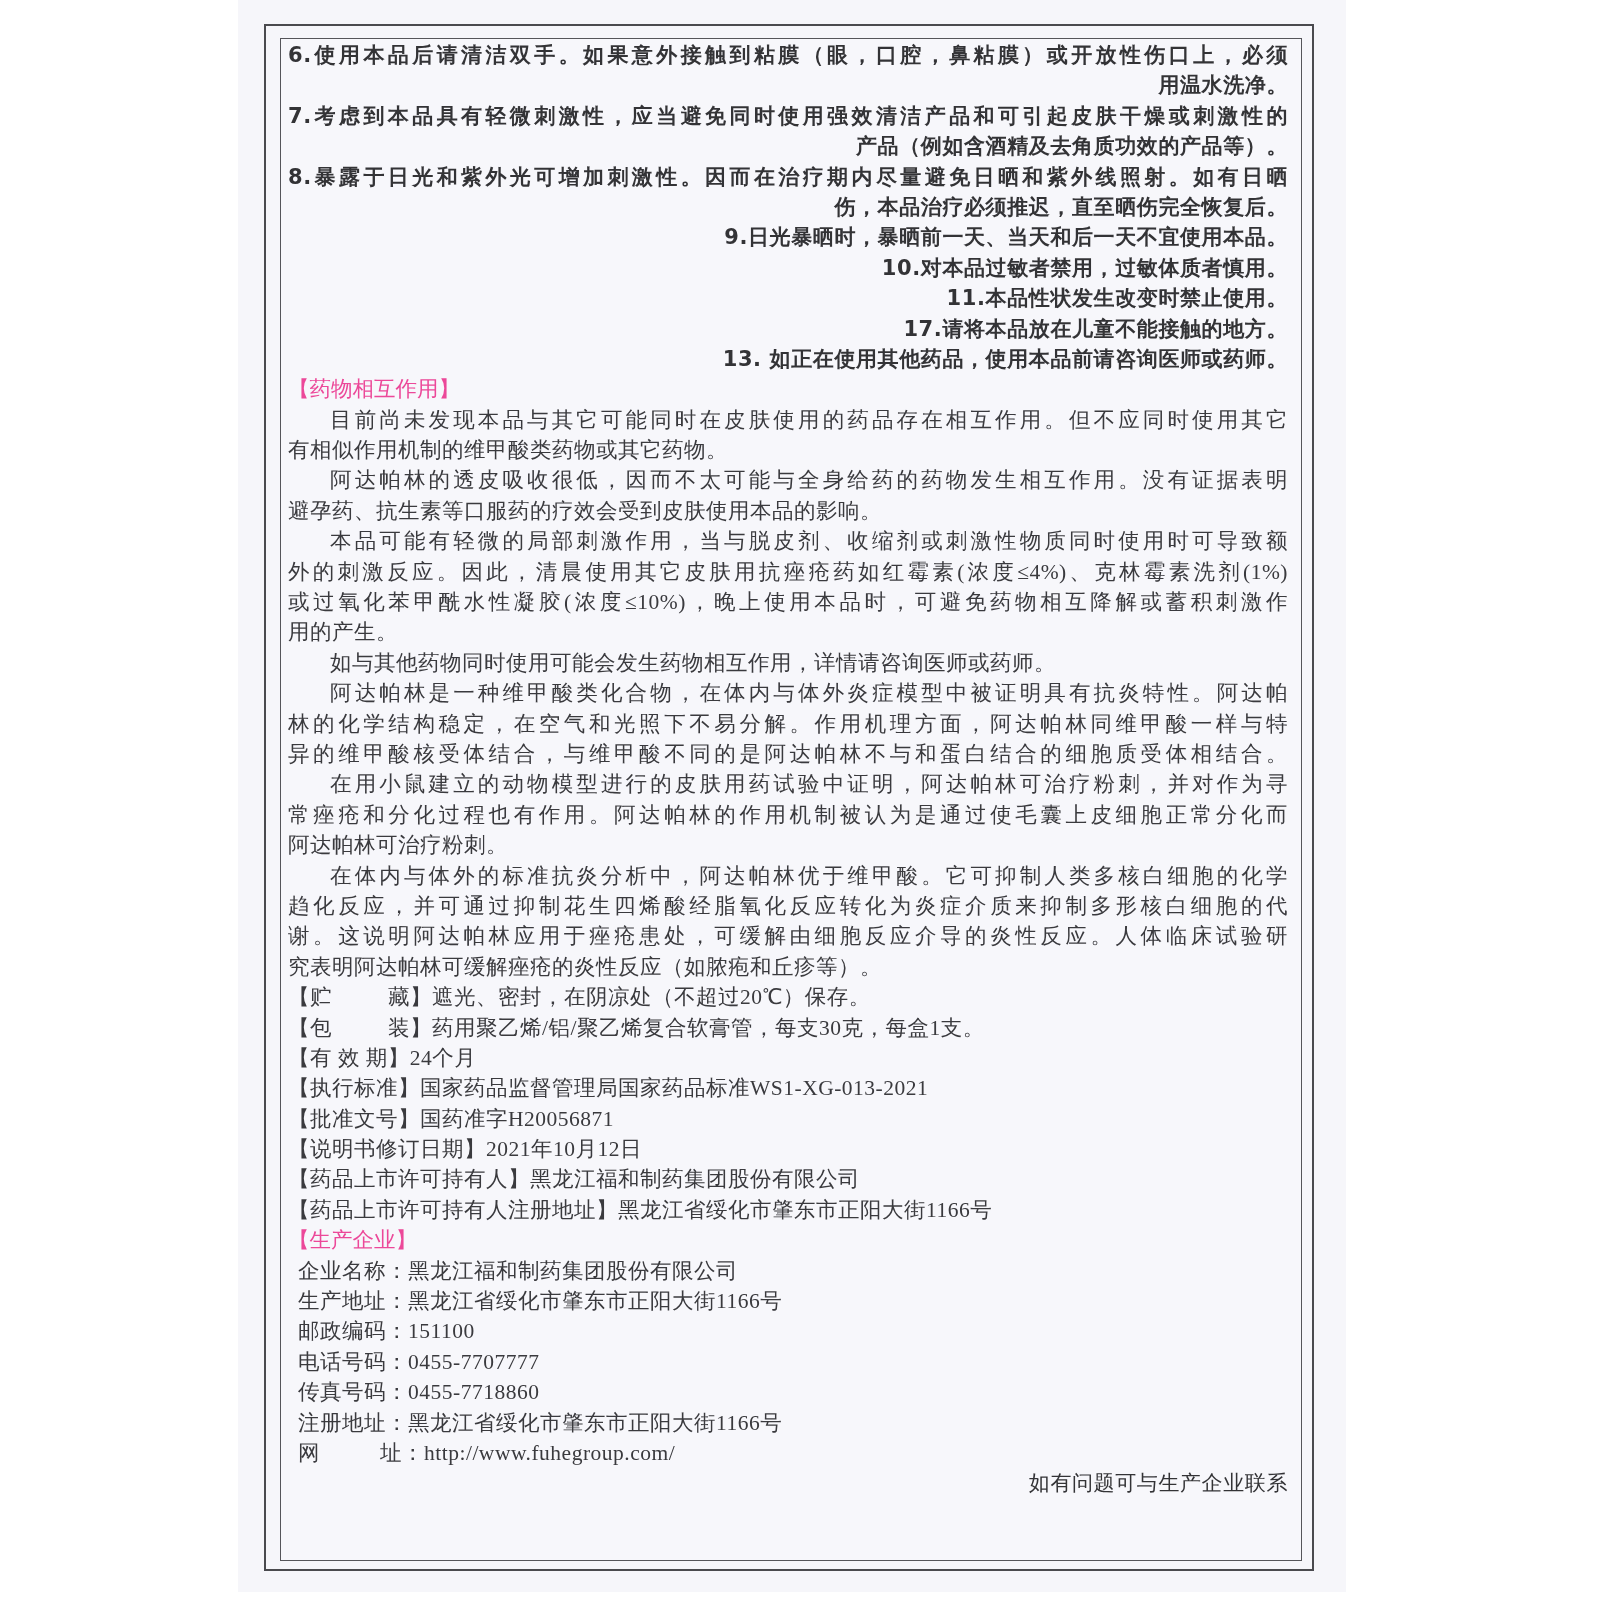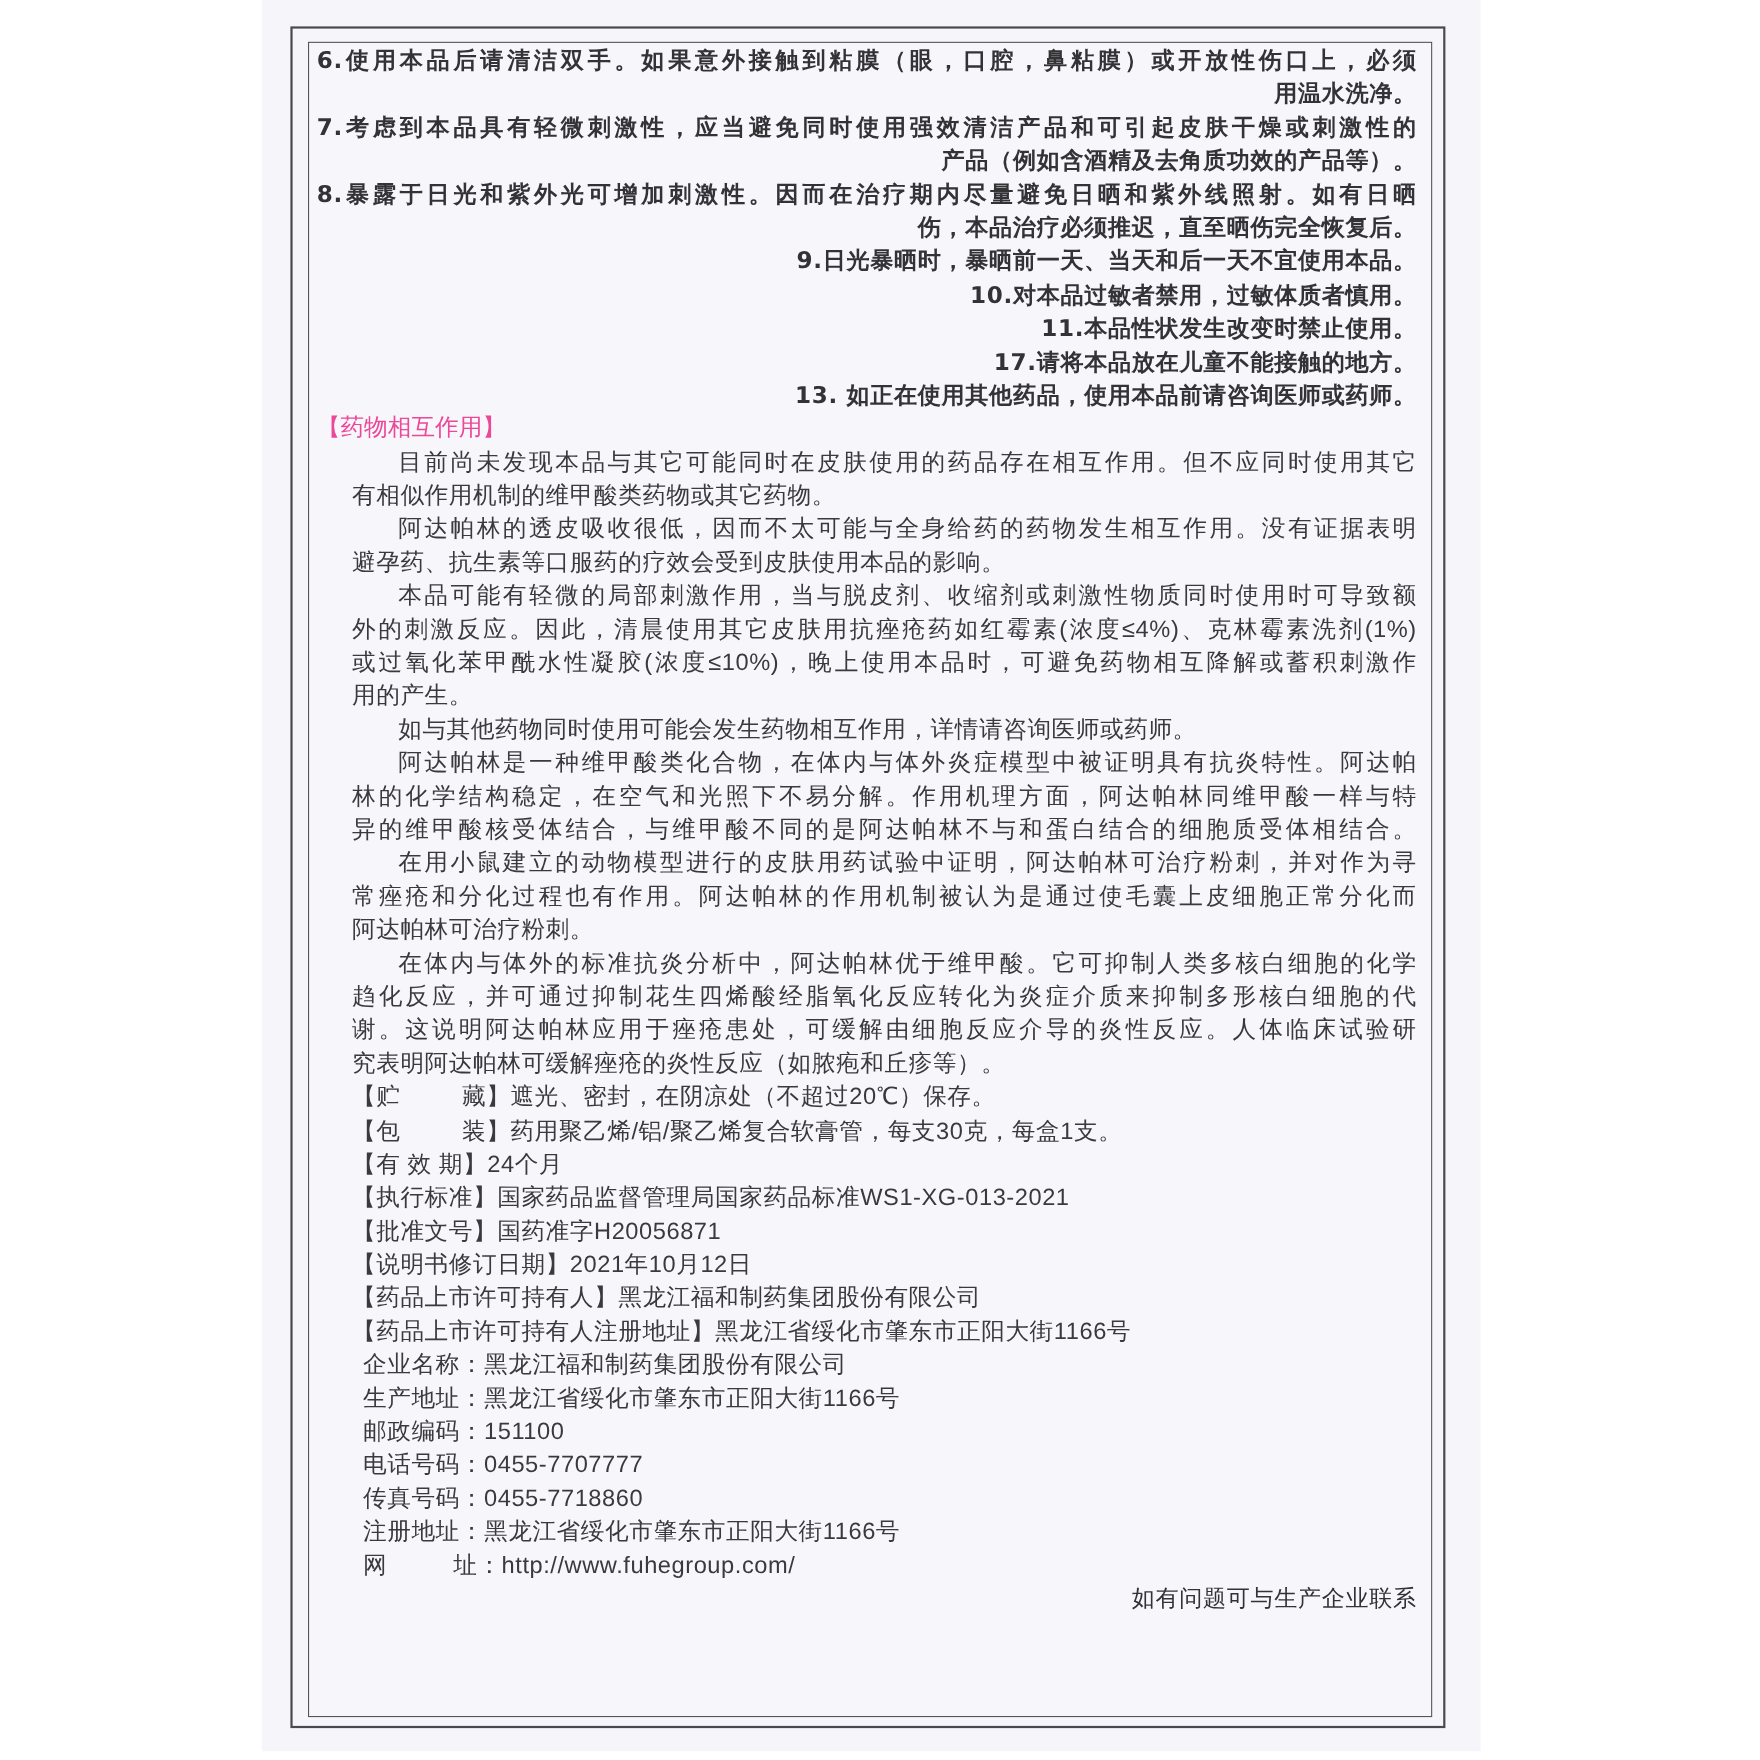--- a/index.html
+++ b/index.html
@@ -19,21 +19,21 @@
     border: 1.5px solid #55555a; box-sizing: border-box; background: #f7f7fb;
   }
   .content {
     position: absolute; left: 288px; top: 40px; width: 1000px;
     color: #2b2b2e;
   }
   .line {
     height: 30.4px; line-height: 30.4px; font-size: 22px; white-space: nowrap;
   }
   .sans { font-family: "DejaVu Sans", "Liberation Sans", sans-serif; font-weight: bold; font-size: 21px; letter-spacing: 0.6px; color: #333336; text-align: right; }
-  .serif { font-family: Liberation Sans, sans-serif; font-size: 21.5px; letter-spacing: 0.5px; color: #3a3a3e; margin-left: 32px; }
+  .serif { font-family: Liberation Serif, serif; font-size: 21.5px; letter-spacing: 0.5px; color: #3a3a3e; }
   .indent { padding-left: 42px; }
   .sub { padding-left: 10px; }
   .just { display: block; text-align: justify; text-align-last: justify; }
   .head { font-family: "DejaVu Serif", "Liberation Serif", serif; font-size: 21.5px; color: #ec4899; }
   .wide-gap { display: inline-block; }
 </style>
 </head>
 <body>
 
 <div class="sheet"></div>
@@ -84,20 +84,21 @@
 
   <div class="line serif"><span>【贮</span><span class="wide-gap" style="width:56px"></span><span>藏】</span><span>遮光、密封，在阴凉处（不超过20℃）保存。</span></div>
   <div class="line serif"><span>【包</span><span class="wide-gap" style="width:56px"></span><span>装】</span><span>药用聚乙烯/铝/聚乙烯复合软膏管，每支30克，每盒1支。</span></div>
   <div class="line serif"><span>【有 效 期】</span><span>24个月</span></div>
   <div class="line serif"><span>【执行标准】</span><span>国家药品监督管理局国家药品标准WS1-XG-013-2021</span></div>
   <div class="line serif"><span>【批准文号】</span><span>国药准字H20056871</span></div>
   <div class="line serif"><span>【说明书修订日期】</span><span>2021年10月12日</span></div>
   <div class="line serif"><span>【药品上市许可持有人】</span><span>黑龙江福和制药集团股份有限公司</span></div>
   <div class="line serif"><span>【药品上市许可持有人注册地址】</span><span>黑龙江省绥化市肇东市正阳大街1166号</span></div>
 
+  <div class="line head">【生产企业】</div>
   <div class="line serif sub"><span>企业名称：</span><span>黑龙江福和制药集团股份有限公司</span></div>
   <div class="line serif sub"><span>生产地址：</span><span>黑龙江省绥化市肇东市正阳大街1166号</span></div>
   <div class="line serif sub"><span>邮政编码：</span><span>151100</span></div>
   <div class="line serif sub"><span>电话号码：</span><span>0455-7707777</span></div>
   <div class="line serif sub"><span>传真号码：</span><span>0455-7718860</span></div>
   <div class="line serif sub"><span>注册地址：</span><span>黑龙江省绥化市肇东市正阳大街1166号</span></div>
   <div class="line serif sub"><span>网</span><span class="wide-gap" style="width:60px"></span><span>址：</span><span>http://www.fuhegroup.com/</span></div>
   <div class="line sans sub" style="font-weight:normal">如有问题可与生产企业联系</div>
 </div>
 

